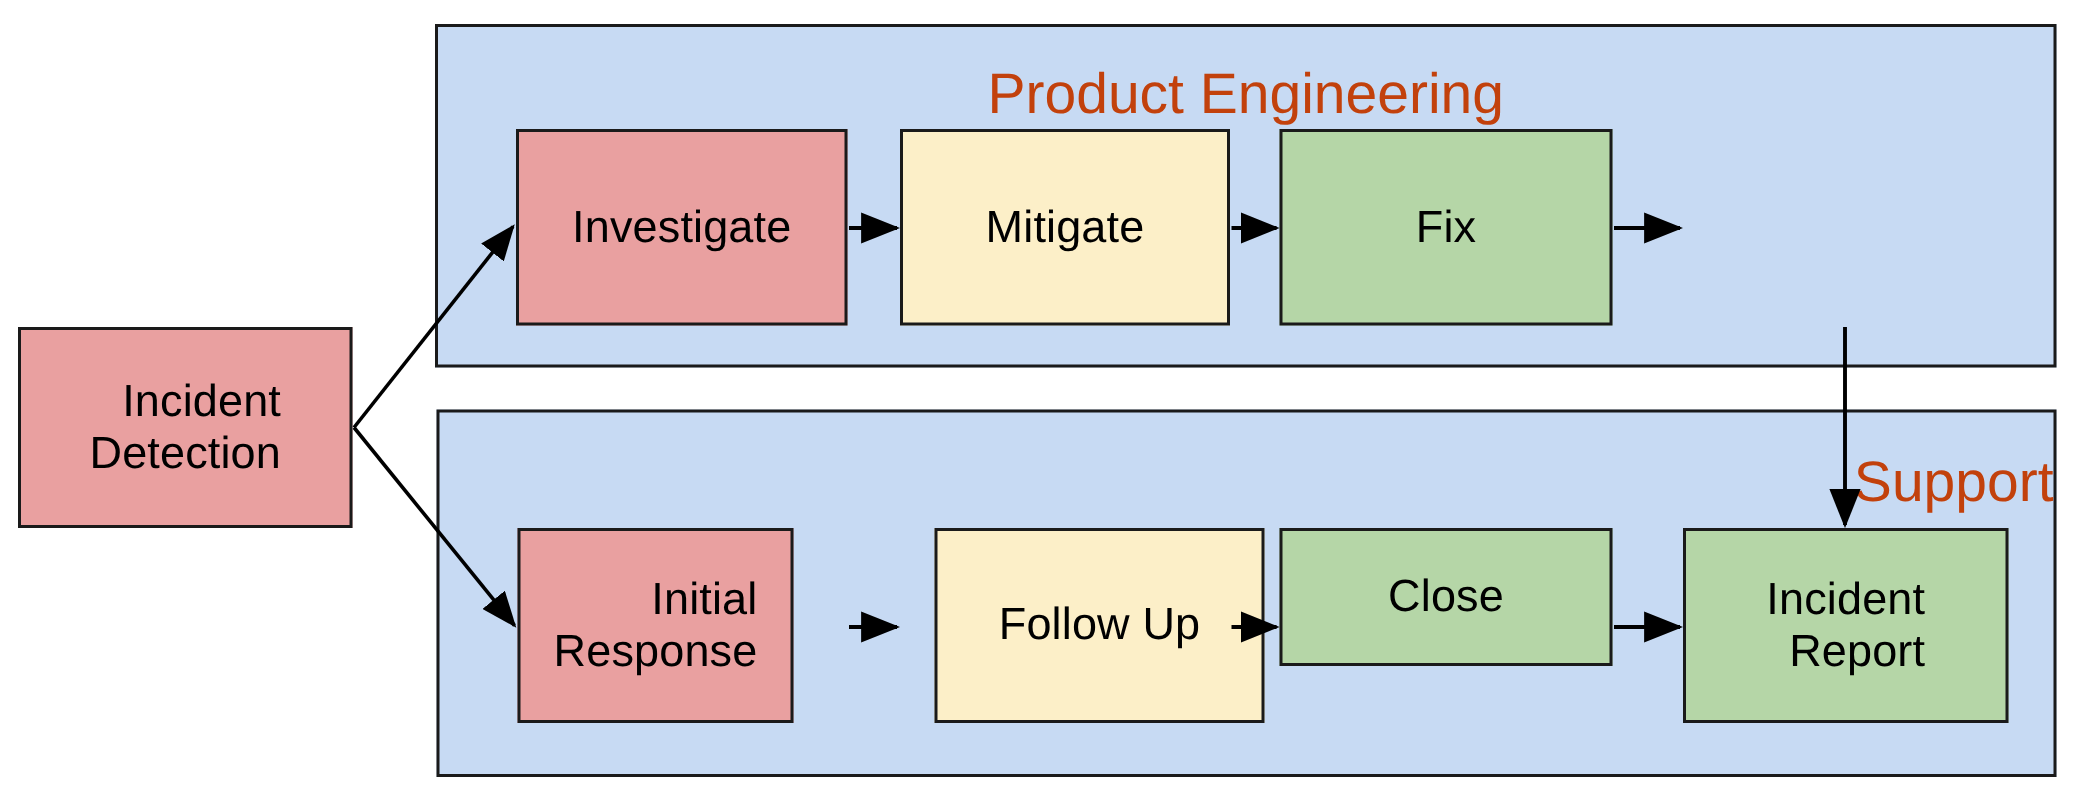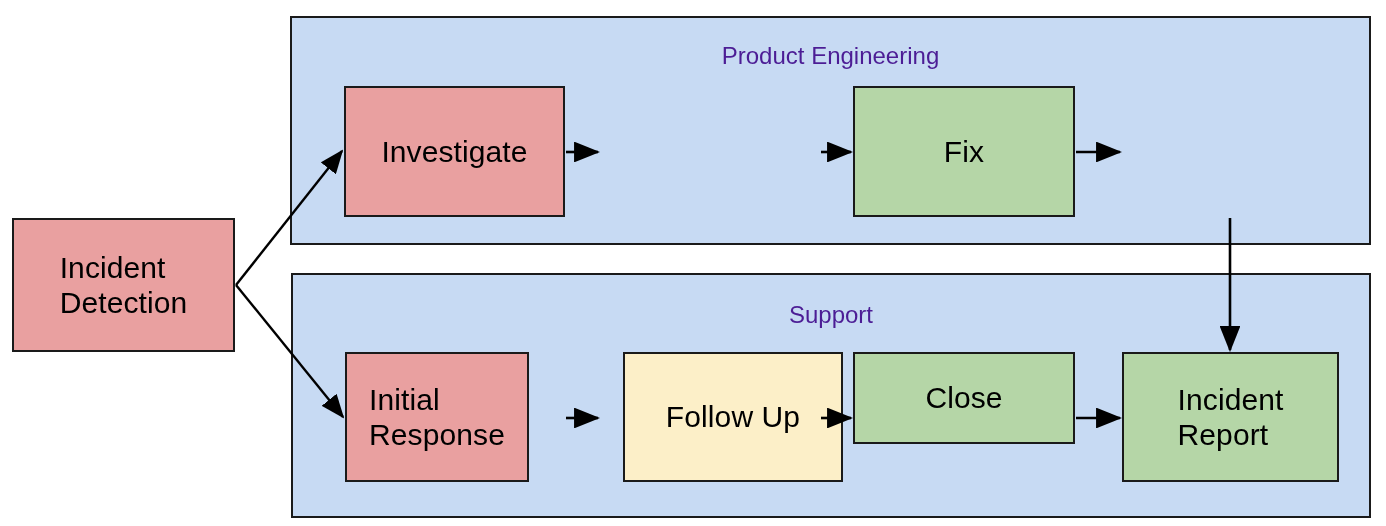--- a/index.html
+++ b/index.html
@@ -26,64 +26,65 @@
     height: 526px;
     pointer-events: none;
   }
   .node {
     position: absolute;
     box-sizing: border-box;
     border: 2px solid #1a1a1a;
     display: flex;
     align-items: center;
     justify-content: center;
-    text-align: left;
+    text-align: right;
     color: #000000;
     font-size: 30px;
     line-height: 1.18;
     letter-spacing: 0.1px;
     white-space: pre-line;
   }
   .swimlane {
     position: absolute;
     box-sizing: border-box;
     border: 2px solid #1a1a1a;
     background: #c7daf3;
   }
   .swimlane-title {
     position: absolute;
     left: 0;
     right: 0;
     text-align: center;
-    color: #4c1d95;
-    font-size: 24px;
+    color: #c2410c;
+    font-size: 38px;
     line-height: 1;
   }
   .fill-red   { background: #e9a0a0; }
   .fill-cream { background: #fcefc8; }
   .fill-green { background: #b5d6a7; }
 </style>
 </head>
 <body>
 
 <div id="canvas">
 
   <div class="swimlane" style="left:290px; top:16px; width:1081px; height:229px;">
     <div class="swimlane-title" style="top:26px;">Product Engineering</div>
   </div>
 
   <div class="swimlane" style="left:291px; top:273px; width:1080px; height:245px;">
-    <div class="swimlane-title" style="top:28px;">Support</div>
+    <div class="swimlane-title" style="top:28px;text-align:right;">Support</div>
   </div>
 
   <div class="node fill-red" style="left:12px; top:218px; width:223px; height:134px;">Incident
 Detection</div>
 
   <div class="node fill-red" style="left:344px; top:86px; width:221px; height:131px;">Investigate</div>
 
+  <div class="node fill-cream" style="left:600px; top:86px; width:220px; height:131px;">Mitigate</div>
 
   <div class="node fill-green" style="left:853px; top:86px; width:222px; height:131px;">Fix</div>
 
 
   <div class="node fill-red" style="left:345px; top:352px; width:184px; height:130px;">Initial
 Response</div>
 
   <div class="node fill-cream" style="left:600px; top:352px; width:220px; height:130px;margin-left:23px;">Follow Up</div>
 
   <div class="node fill-green" style="left:853px; top:352px; width:222px; height:92px;">Close</div>

